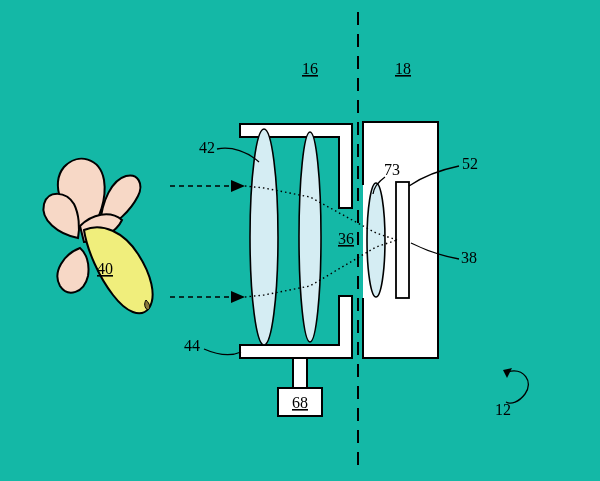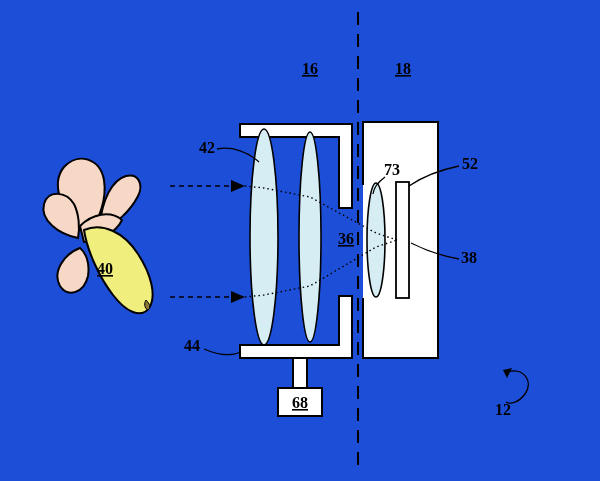--- a/index.html
+++ b/index.html
@@ -5,23 +5,22 @@
   html, body {
     margin: 0;
     padding: 0;
     background: #6495ED;
     font-family: "Liberation Serif", serif;
   }
   .figure-canvas {
     position: relative;
     width: 600px;
     height: 481px;
-    background: #1d4ed8;
+    background: #14b8a6;
     overflow: hidden;
-    font-weight: bold;
   }
   svg { display: block; }
   .lbl {
     font-family: "Liberation Serif", serif;
     font-size: 16px;
     fill: #000000;
   }
   .ul { text-decoration: underline; }
   .white-part { fill: #FFFFFF; stroke: #000000; stroke-width: 2; }
   .lens { fill: #D5EDF3; stroke: #000000; stroke-width: 1.6; }

